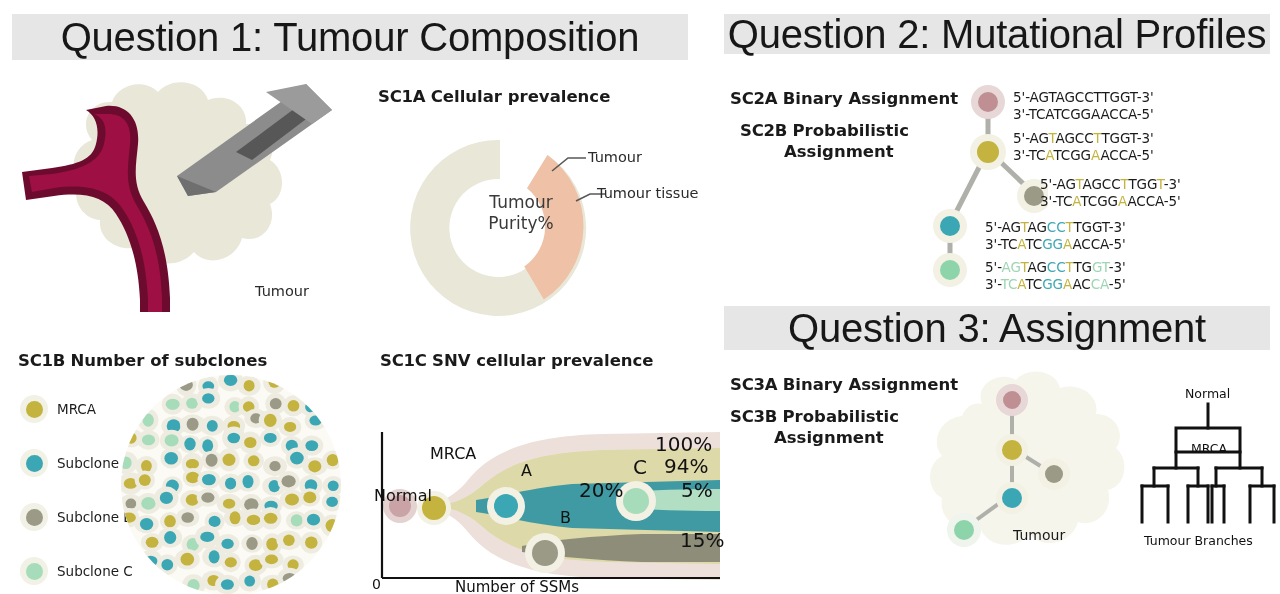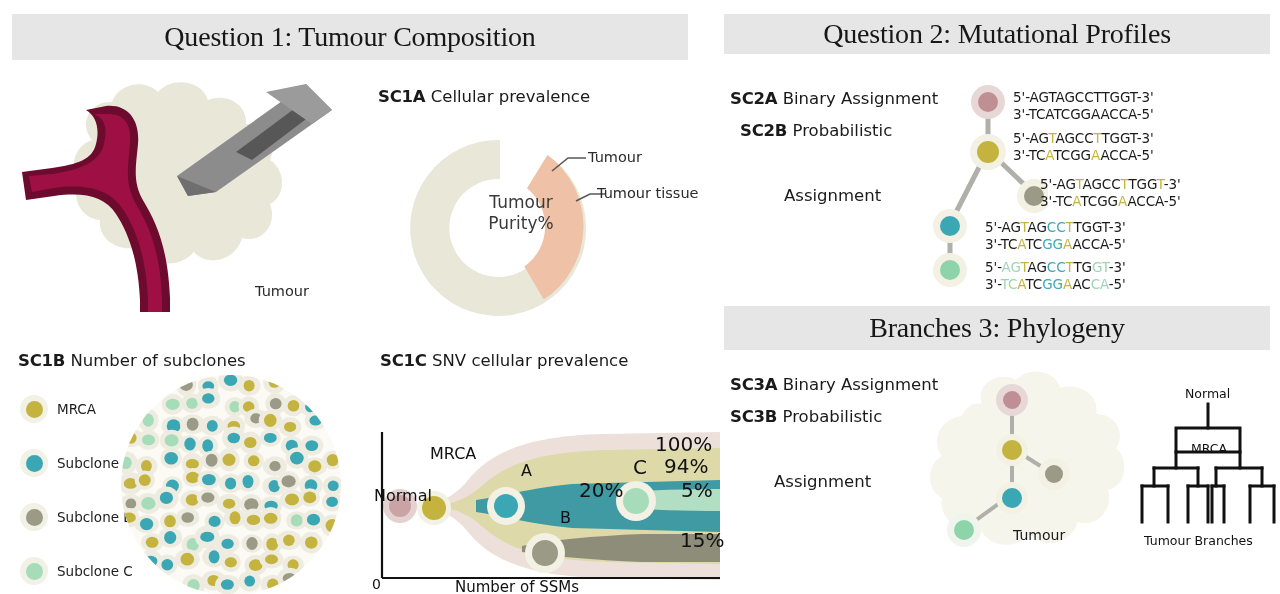--- a/index.html
+++ b/index.html
@@ -18,22 +18,22 @@
 
   
   .banner {
     position: absolute;
     background: #e6e6e6;
     display: flex;
     align-items: center;
     justify-content: center;
   }
   .banner-text {
-    font-family: Liberation Serif, serif;
-    font-size: 28px;
+    font-family: Liberation Sans, sans-serif;
+    font-size: 40px;
     font-weight: 400;
     color: #171717;
     letter-spacing: -0.2px;
     white-space: nowrap;
   }
 
   #banner-q1 { left: 12px;  top: 14px;  width: 676px; height: 46px; }
   #banner-q2 { left: 724px; top: 14px;  width: 546px; height: 40px; }
   #banner-q3 { left: 724px; top: 306px; width: 546px; height: 44px; }
 
@@ -41,21 +41,21 @@
   .sub-label {
     position: absolute;
     font-size: 16.5px;
     line-height: 21px;
     white-space: nowrap;
   }
   .sub-label .code {
     font-weight: bold;
     letter-spacing: -0.2px;
   }
-  .sub-label .desc { font-weight: 400; margin-top: 44px; }
+  .sub-label .desc { font-weight: 700; }
   .sub-label .indent { display: block; padding-left: 44px; }
 
   #label-sc1a { left: 378px; top: 86px; }
   #label-sc1b { left: 18px;  top: 350px; }
   #label-sc1c { left: 380px; top: 350px; }
   #label-sc2a { left: 730px; top: 88px; }
   #label-sc2b { left: 740px; top: 120px; }
   #label-sc3a { left: 730px; top: 374px; }
   #label-sc3b { left: 730px; top: 406px; }
 
@@ -175,21 +175,21 @@
 
 <div class="banner" id="banner-q1">
   <span class="banner-text">Question 1: Tumour Composition</span>
 </div>
 
 <div class="banner" id="banner-q2">
   <span class="banner-text">Question 2: Mutational Profiles</span>
 </div>
 
 <div class="banner" id="banner-q3">
-  <span class="banner-text">Branches 3: Phylogeny</span>
+  <span class="banner-text">Question 3: Assignment</span>
 </div>
 
 <svg id="tumour-illustration" viewBox="0 0 350 250">
 
   <g>
     <path d="M72,78 C58,62 70,38 92,40 C98,22 124,16 138,30 C152,14 182,18 188,38
              C208,30 228,44 226,62 C246,62 258,80 250,98 C266,108 266,134 250,142
              C258,162 242,182 222,176 C216,198 188,206 174,190 C158,208 128,204 122,184
              C100,192 78,178 80,158 C60,156 50,134 60,118 C48,106 54,84 72,78 Z" fill="#e9e7d8"></path>
   </g>

